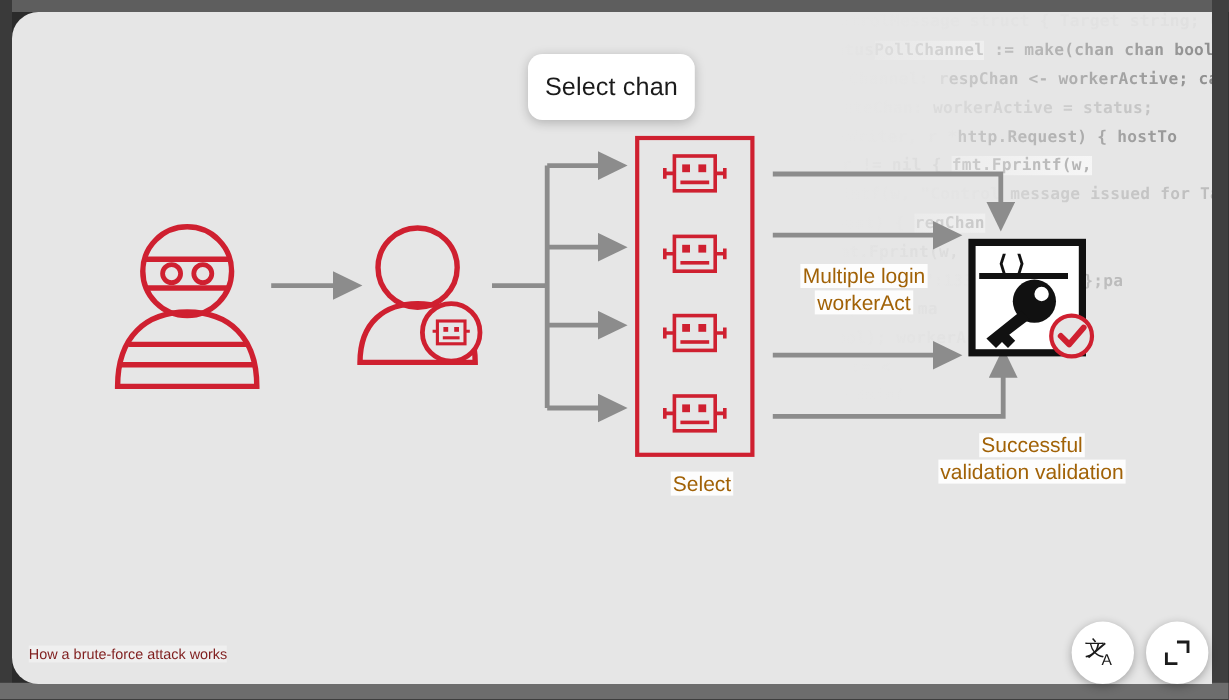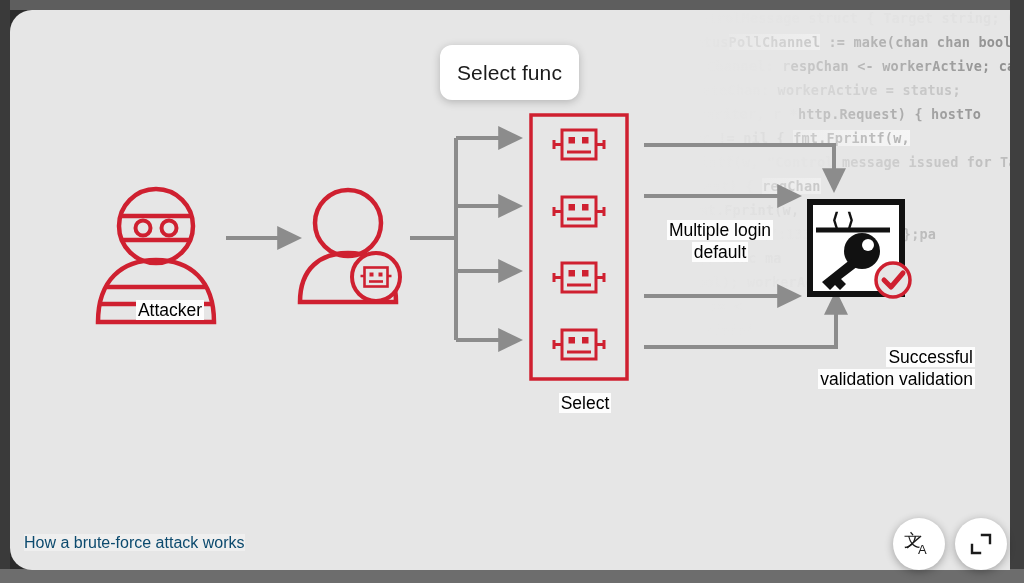--- a/index.html
+++ b/index.html
@@ -28,37 +28,37 @@
   #codebg .cl .gh{color:#e0e0e0;}
   #codefade{position:absolute;right:0;top:-4px;width:360px;height:340px;
             background:linear-gradient(to bottom, rgba(230,230,230,0) 55%, rgba(230,230,230,.65) 78%, rgba(230,230,230,1) 97%);}
   #codefadeL{position:absolute;right:0;top:-4px;width:360px;height:340px;
             background:linear-gradient(to left, rgba(230,230,230,0) 0%, rgba(230,230,230,.55) 48%, rgba(230,230,230,1) 86%);}
 
   
   #diagram{position:absolute;left:0;top:0;width:1000px;height:560px;}
 
   
-  .lbl{position:absolute;color:#000000;font-size:17.5px;text-align:center;line-height:22px;}
+  .lbl{position:absolute;color:#a16207;font-size:17.5px;text-align:center;line-height:22px;}
   .lbl span{background:#fdfdfd;padding:0 2px;}
 
   #lbl-attacker{left:90px;top:289px;width:140px;}
   #lbl-coord{left:265px;top:289px;width:160px;}
   #lbl-botnet{left:510px;top:382px;width:130px;}
   #lbl-multi{left:625px;top:209px;width:170px;}
-  #lbl-success{left:735px;top:336px;width:230px;text-align:right;}
+  #lbl-success{left:735px;top:350px;width:230px;}
 
   
   #select-chip{position:absolute;left:430px;top:35px;width:139px;height:55px;background:#fff;
       border-radius:12px;box-shadow:0 2px 9px rgba(0,0,0,.22);
       display:flex;align-items:center;justify-content:center;
       font-size:21px;color:#1b1b1b;letter-spacing:.1px;}
 
   
-  #caption{position:absolute;left:14px;bottom:18px;font-size:16px;color:#0c4a6e;}
+  #caption{position:absolute;left:14px;bottom:18px;font-size:12px;color:#7f1d1d;}
   #caption span{background:#efefef;}
 
   
   .fab{position:absolute;width:52px;height:52px;border-radius:50%;background:#fff;
        box-shadow:0 2px 8px rgba(0,0,0,.3);display:flex;align-items:center;justify-content:center;}
   #fab-translate{left:893px;top:518px;}
   #fab-expand{left:955px;top:518px;}
 </style>
 </head>
 <body>
@@ -197,41 +197,38 @@
           <circle cx="852" cy="241" r="18"></circle>
           <circle cx="858" cy="235" r="6" fill="#ffffff"></circle>
           <path d="M841 249 L812 272 L820 280 L825 275 L830 280 L836 274 L831 269 L848 256 Z"></path>
         </g>
 
         <circle cx="883" cy="270" r="17" fill="#e6e6e6" stroke="#cf2030" stroke-width="3.5"></circle>
         <path d="M874 270 L881 277 L893 263" stroke="#cf2030" stroke-width="5" fill="none" stroke-linecap="round" stroke-linejoin="round"></path>
       </g>
     </svg>
 
-    <div class="lbl" id="lbl-attacker">
-      <span>Attacker</span>
-    </div>
 
 
     <div class="lbl" id="lbl-botnet">
       <span>Select</span>
     </div>
 
     <div class="lbl" id="lbl-multi">
       <span>Multiple login</span><br>
-      <span>default</span>
+      <span>workerAct</span>
     </div>
 
     <div class="lbl" id="lbl-success">
       <span>Successful</span><br>
       <span>validation validation</span>
     </div>
 
     <div id="select-chip">
-      <span>Select func</span>
+      <span>Select chan</span>
     </div>
 
     <div id="caption">
       <span>How a brute-force attack works</span>
     </div>
   </div>
 
   <div class="fab" id="fab-translate">
     <svg width="30" height="30" viewBox="0 0 30 30">
       <text x="0" y="17" font-family="'DejaVu Sans',sans-serif" font-size="17" fill="#1b1b1b">文</text>

